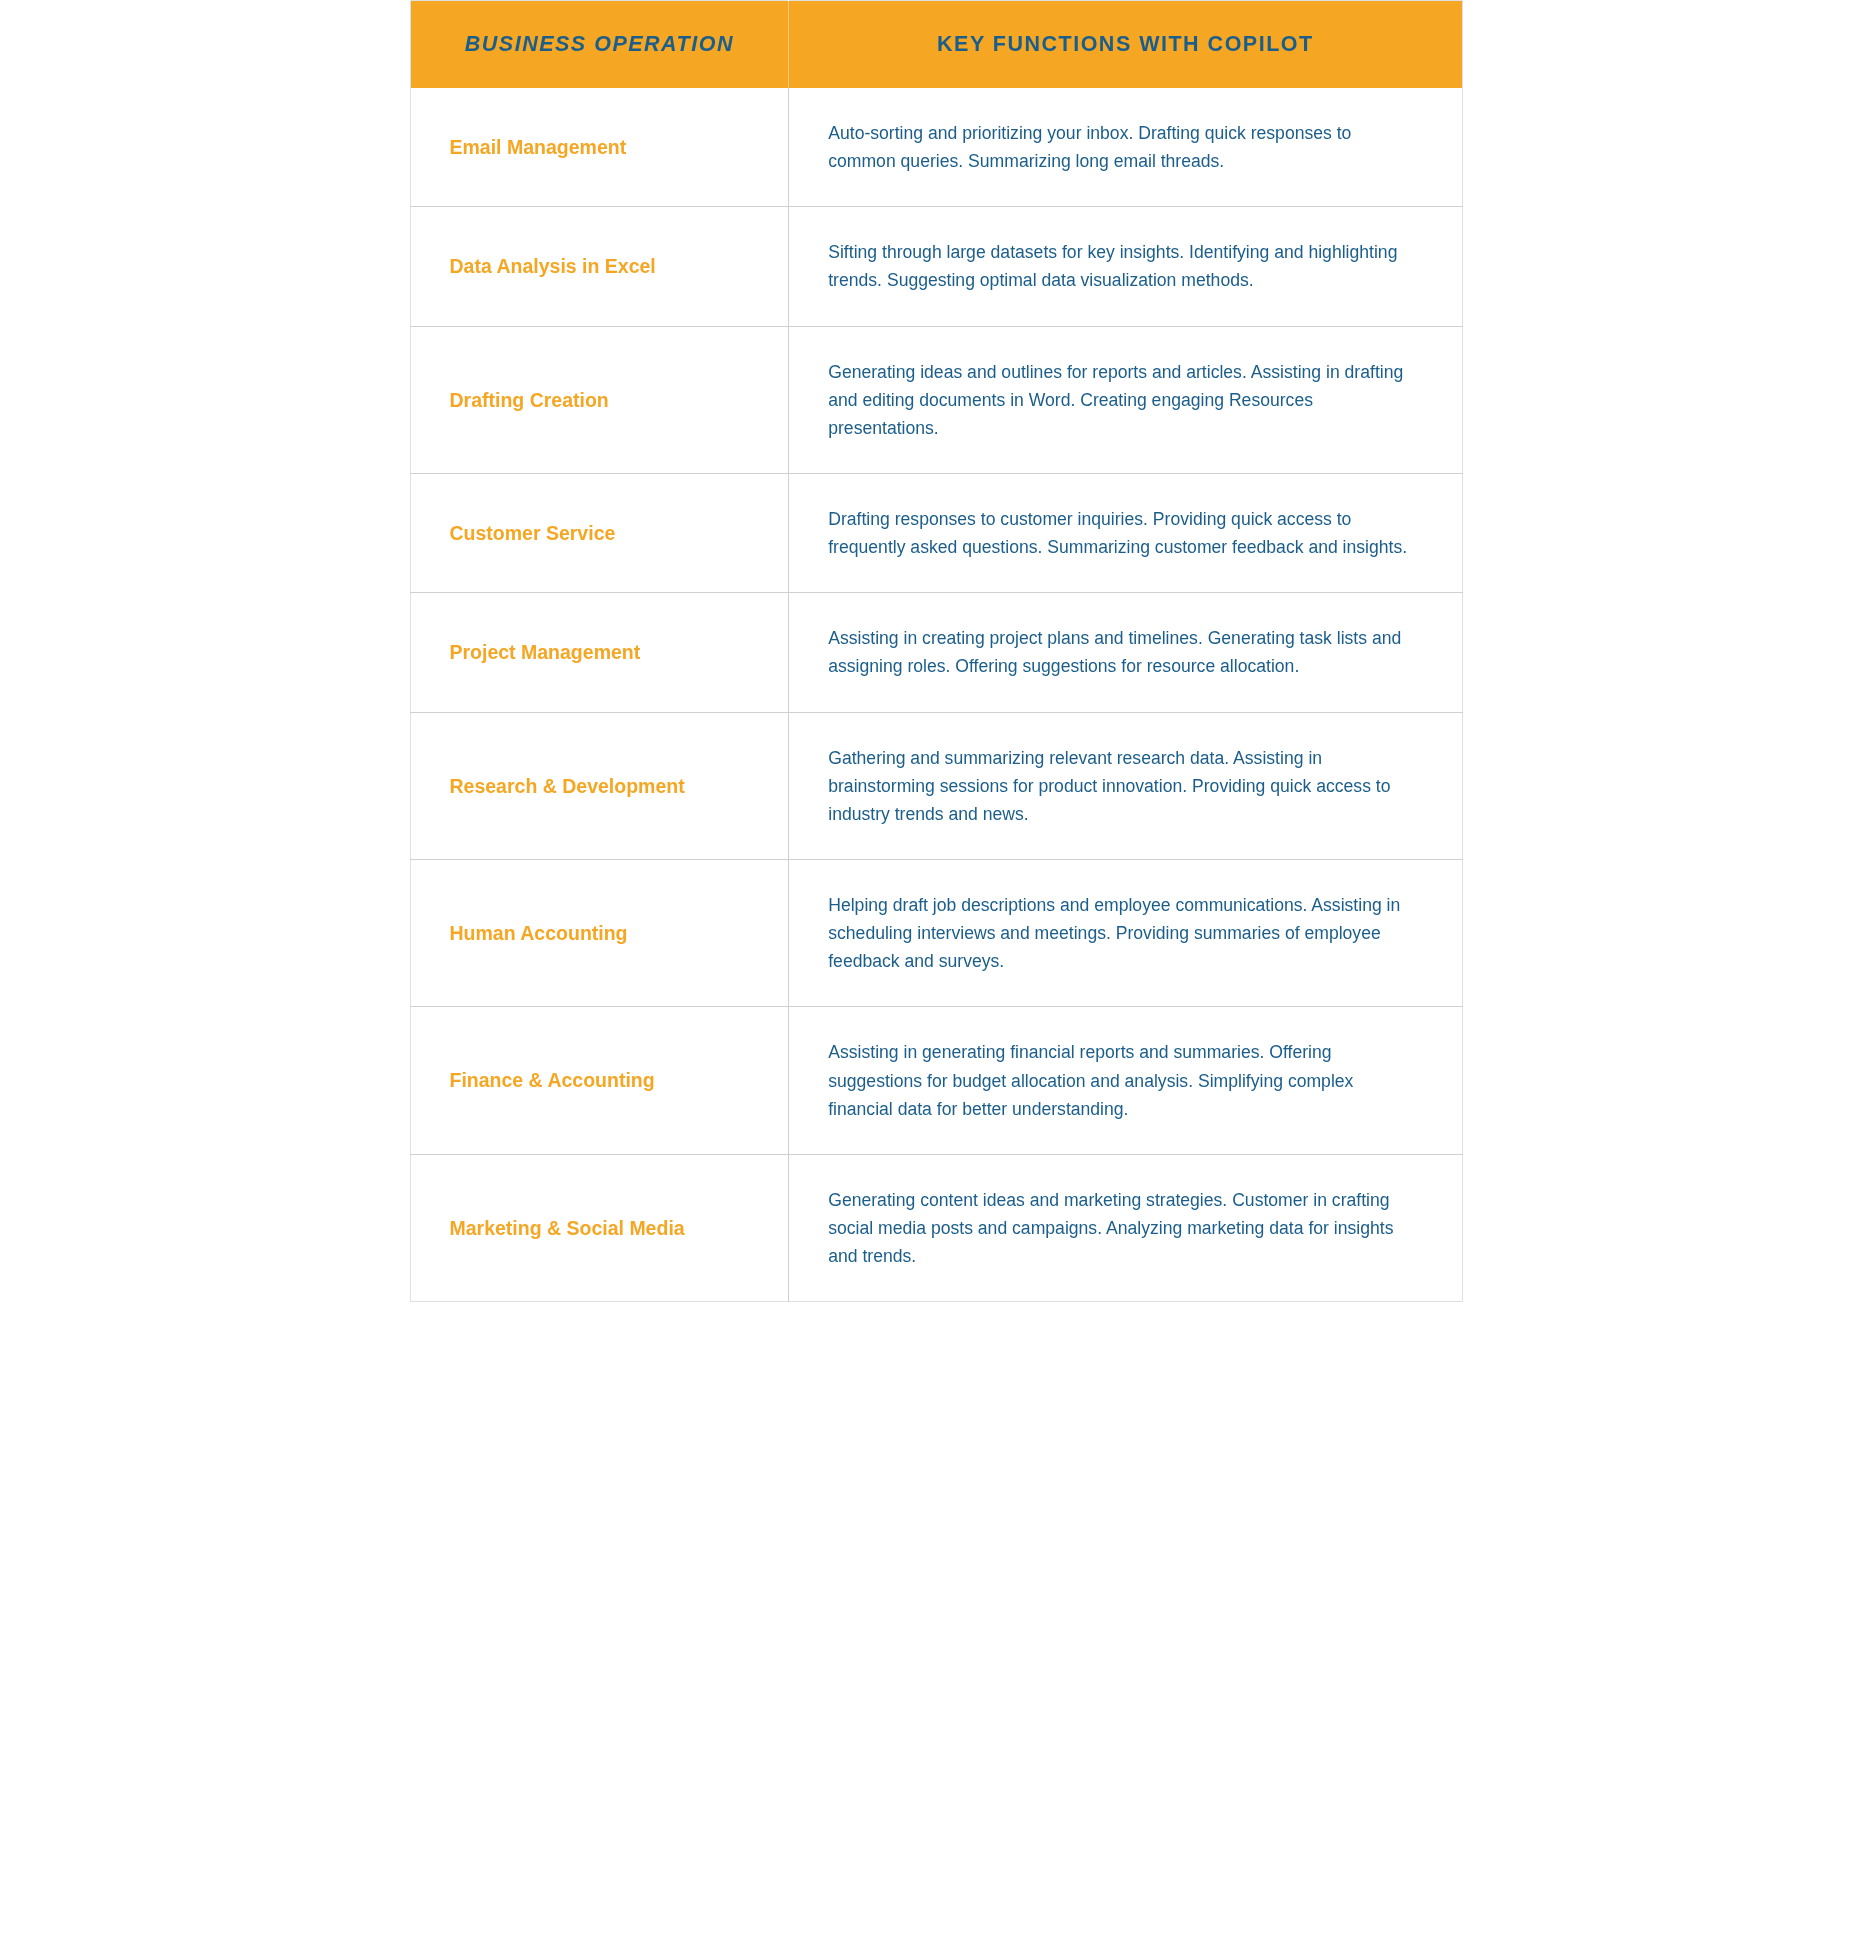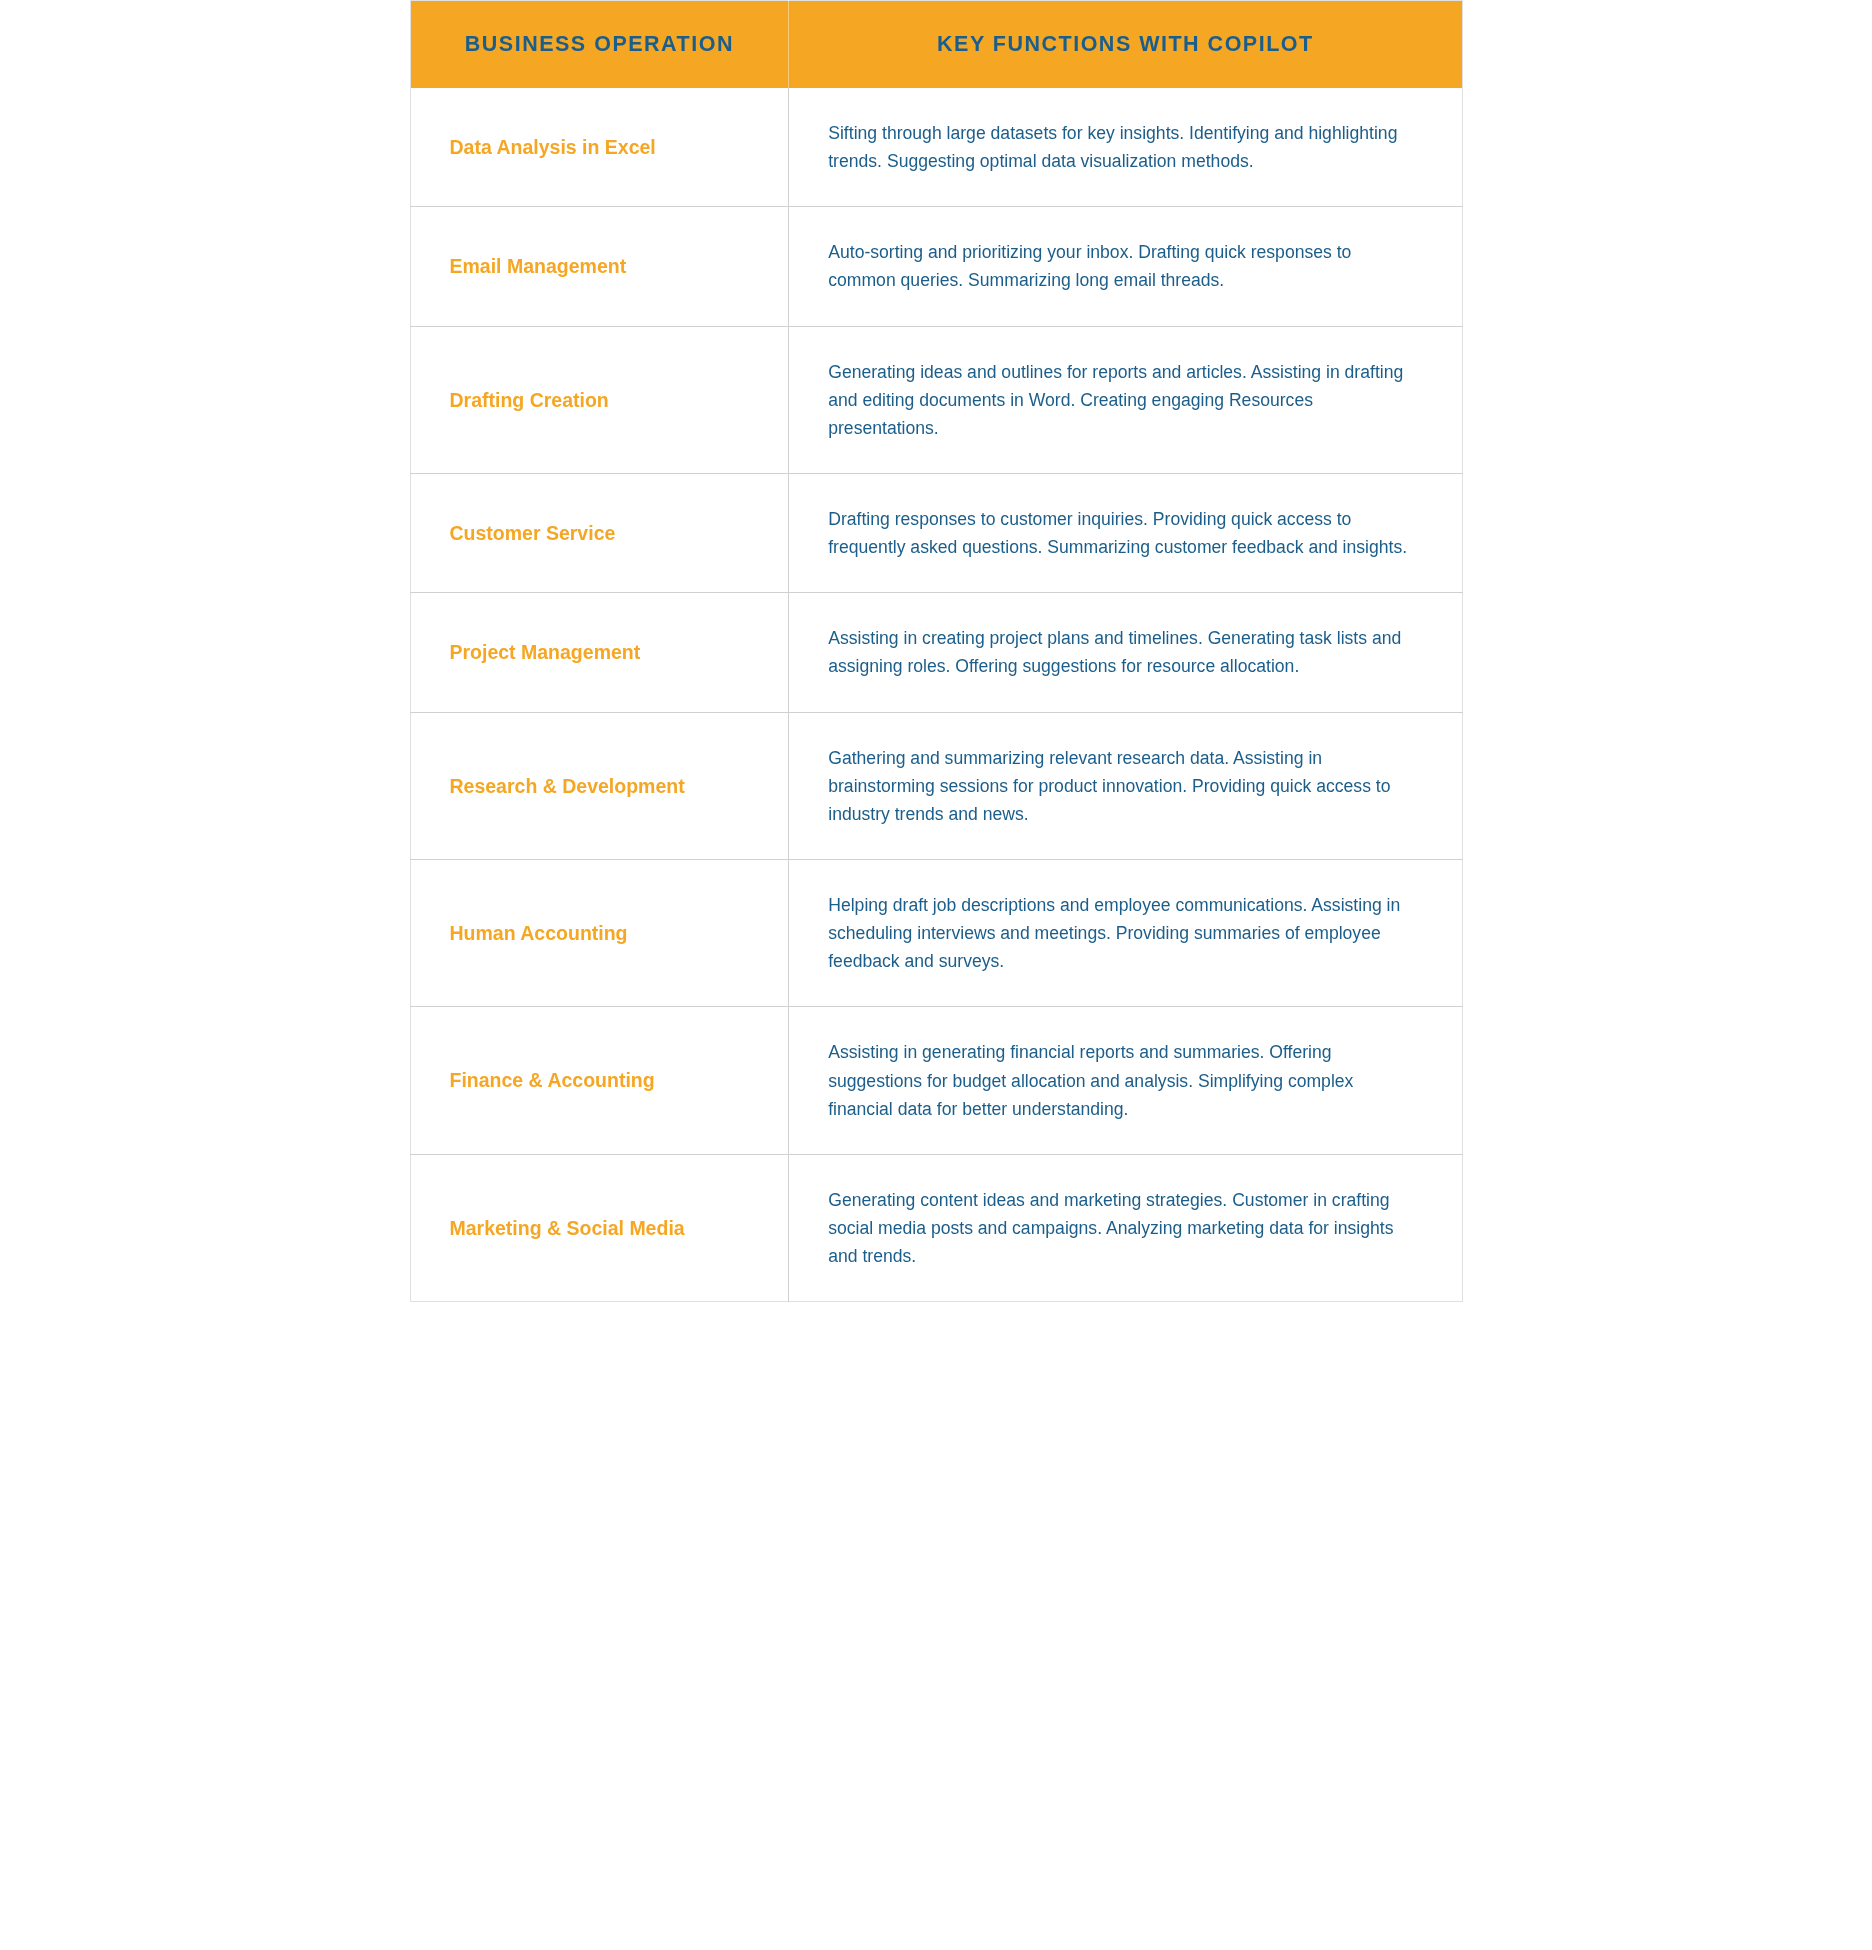--- a/index.html
+++ b/index.html
@@ -31,20 +31,21 @@
       color: #1B5E8B;
       font-size: 21.5px;
       font-weight: 700;
       letter-spacing: 1.5px;
       text-transform: uppercase;
     }
 
     .header-cell:first-child {
       width: 36%;
       border-right: 1px solid rgba(255,255,255,0.4);
+      font-style: italic;
     }
 
     .header-cell:last-child {
       width: 64%;
     }
 
     .data-row {
       border-bottom: 1px solid #d0d0d0;
     }
 
@@ -77,26 +78,26 @@
 
 <table class="table-container">
   <thead>
     <tr class="header-row">
       <th class="header-cell">BUSINESS OPERATION</th>
       <th class="header-cell">KEY FUNCTIONS WITH COPILOT</th>
     </tr>
   </thead>
   <tbody id="table-body">
   <tr class="data-row">
+        <td class="operation-cell">Email Management</td>
+        <td class="functions-cell">Auto-sorting and prioritizing your inbox. Drafting quick responses to common queries. Summarizing long email threads.</td>
+      </tr>
+      <tr class="data-row">
         <td class="operation-cell">Data Analysis in Excel</td>
         <td class="functions-cell">Sifting through large datasets for key insights. Identifying and highlighting trends. Suggesting optimal data visualization methods.</td>
-      </tr>
-      <tr class="data-row">
-        <td class="operation-cell">Email Management</td>
-        <td class="functions-cell">Auto-sorting and prioritizing your inbox. Drafting quick responses to common queries. Summarizing long email threads.</td>
       </tr>
       <tr class="data-row">
         <td class="operation-cell">Drafting Creation</td>
         <td class="functions-cell">Generating ideas and outlines for reports and articles. Assisting in drafting and editing documents in Word. Creating engaging Resources presentations.</td>
       </tr>
       <tr class="data-row">
         <td class="operation-cell">Customer Service</td>
         <td class="functions-cell">Drafting responses to customer inquiries. Providing quick access to frequently asked questions. Summarizing customer feedback and insights.</td>
       </tr>
       <tr class="data-row">

